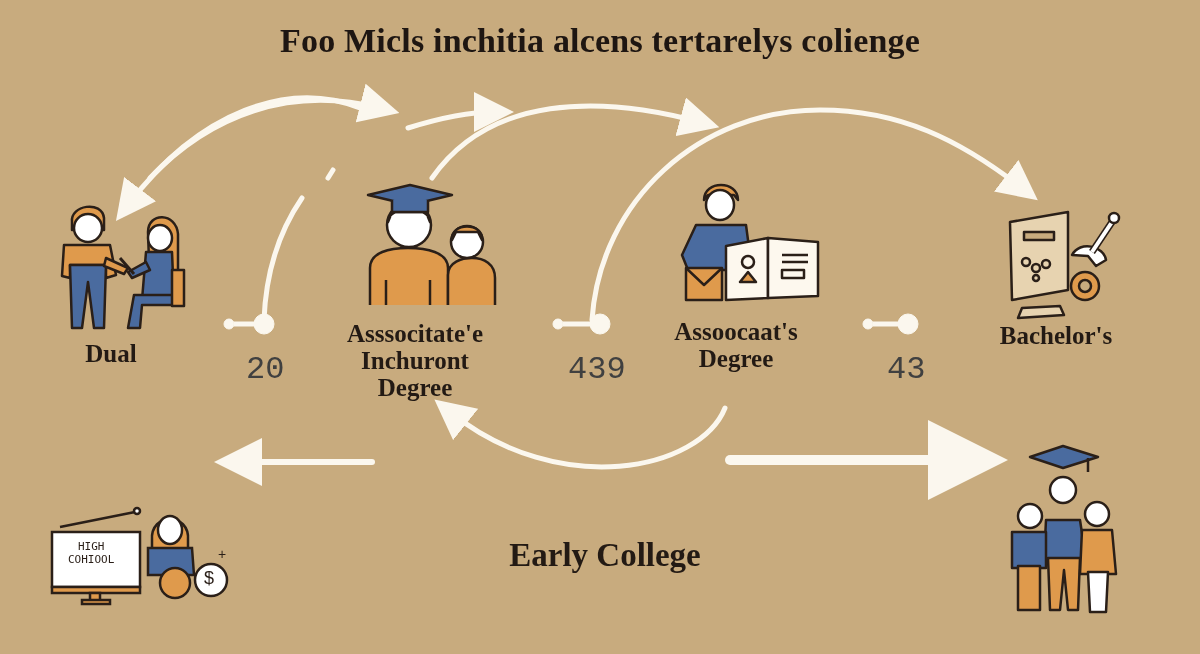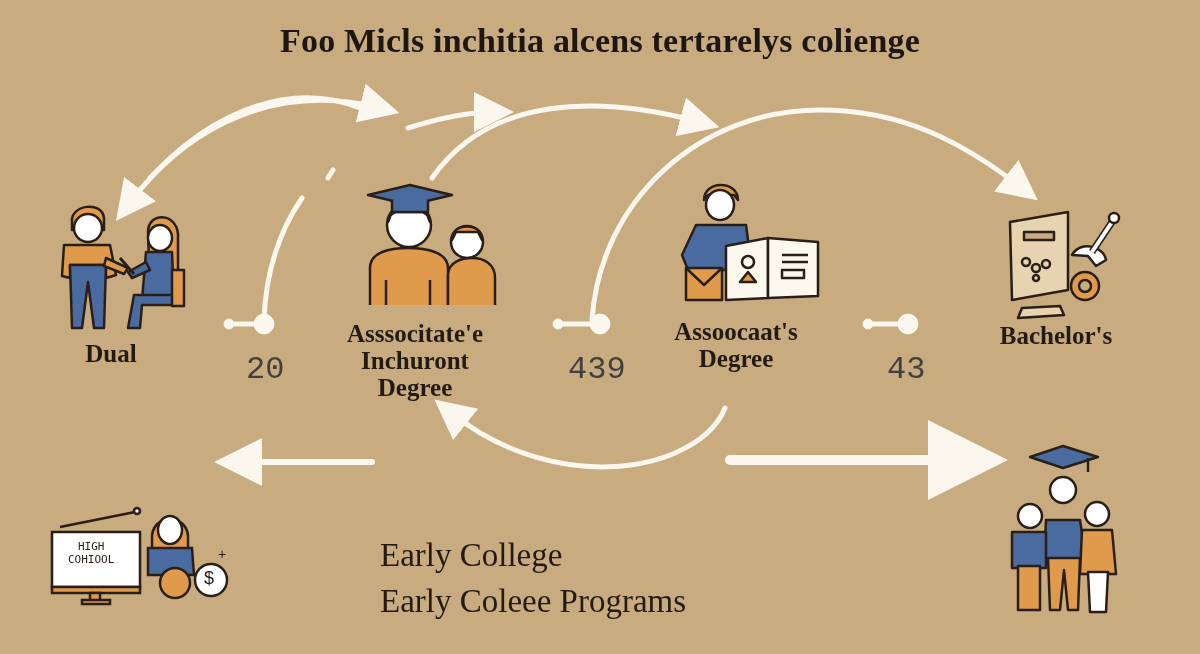--- a/index.html
+++ b/index.html
@@ -1,21 +1,21 @@
 <!DOCTYPE html>
 <html><head>
 <meta charset="utf-8">
 <style>
   html,body{margin:0;padding:0;}
   body{width:1200px;height:654px;background:#c8ab7e;position:relative;overflow:hidden;font-family:"Liberation Serif","DejaVu Serif",serif;}
   .abs{position:absolute;}
   .title{left:0;top:22px;width:1200px;text-align:center;font-size:34px;font-weight:bold;color:#1e1612;letter-spacing:0.2px;}
   .label{font-weight:bold;color:#231a14;text-align:center;font-size:25px;line-height:27px;}
   .num{font-family:Liberation Mono, monospace;color:#404040;font-size:32px;}
-  .bottom{font-weight:normal;color:#231a14;font-size:33px;line-height:46px;}
+  .bottom{font-weight:bold;color:#231a14;text-align:center;font-size:33px;line-height:46px;}
   svg{position:absolute;left:0;top:0;}
 </style>
 </head>
 <body>
 
 <div class="abs title">Foo Micls inchitia alcens tertarelys colienge</div>
 
 <svg width="1200" height="654" viewBox="0 0 1200 654">
   <defs>
     <marker id="ah" markerWidth="8" markerHeight="8" refX="4" refY="4" orient="auto" markerUnits="strokeWidth">
@@ -170,14 +170,13 @@
 
 <div class="abs" style="left:68px;top:540px;width:80px;font-family:'DejaVu Sans Mono',monospace;font-size:11px;color:#2a1f18;line-height:13px;">
   <div style="padding-left:10px">HIGH</div>
   <div>COHIOOL</div>
 </div>
 <div class="abs" style="left:204px;top:568px;font-family:'Liberation Sans',sans-serif;font-size:18px;color:#2a1f18;">$</div>
 <div class="abs" style="left:218px;top:546px;font-family:'Liberation Sans',sans-serif;font-size:14px;color:#2a1f18;">+</div>
 
 <div class="abs" style="left:380px;top:532px;width:450px;">
   <div class="bottom">Early College</div>
-  <div class="bottom">Early Coleee Programs</div>
 </div>
 
 </body></html>

